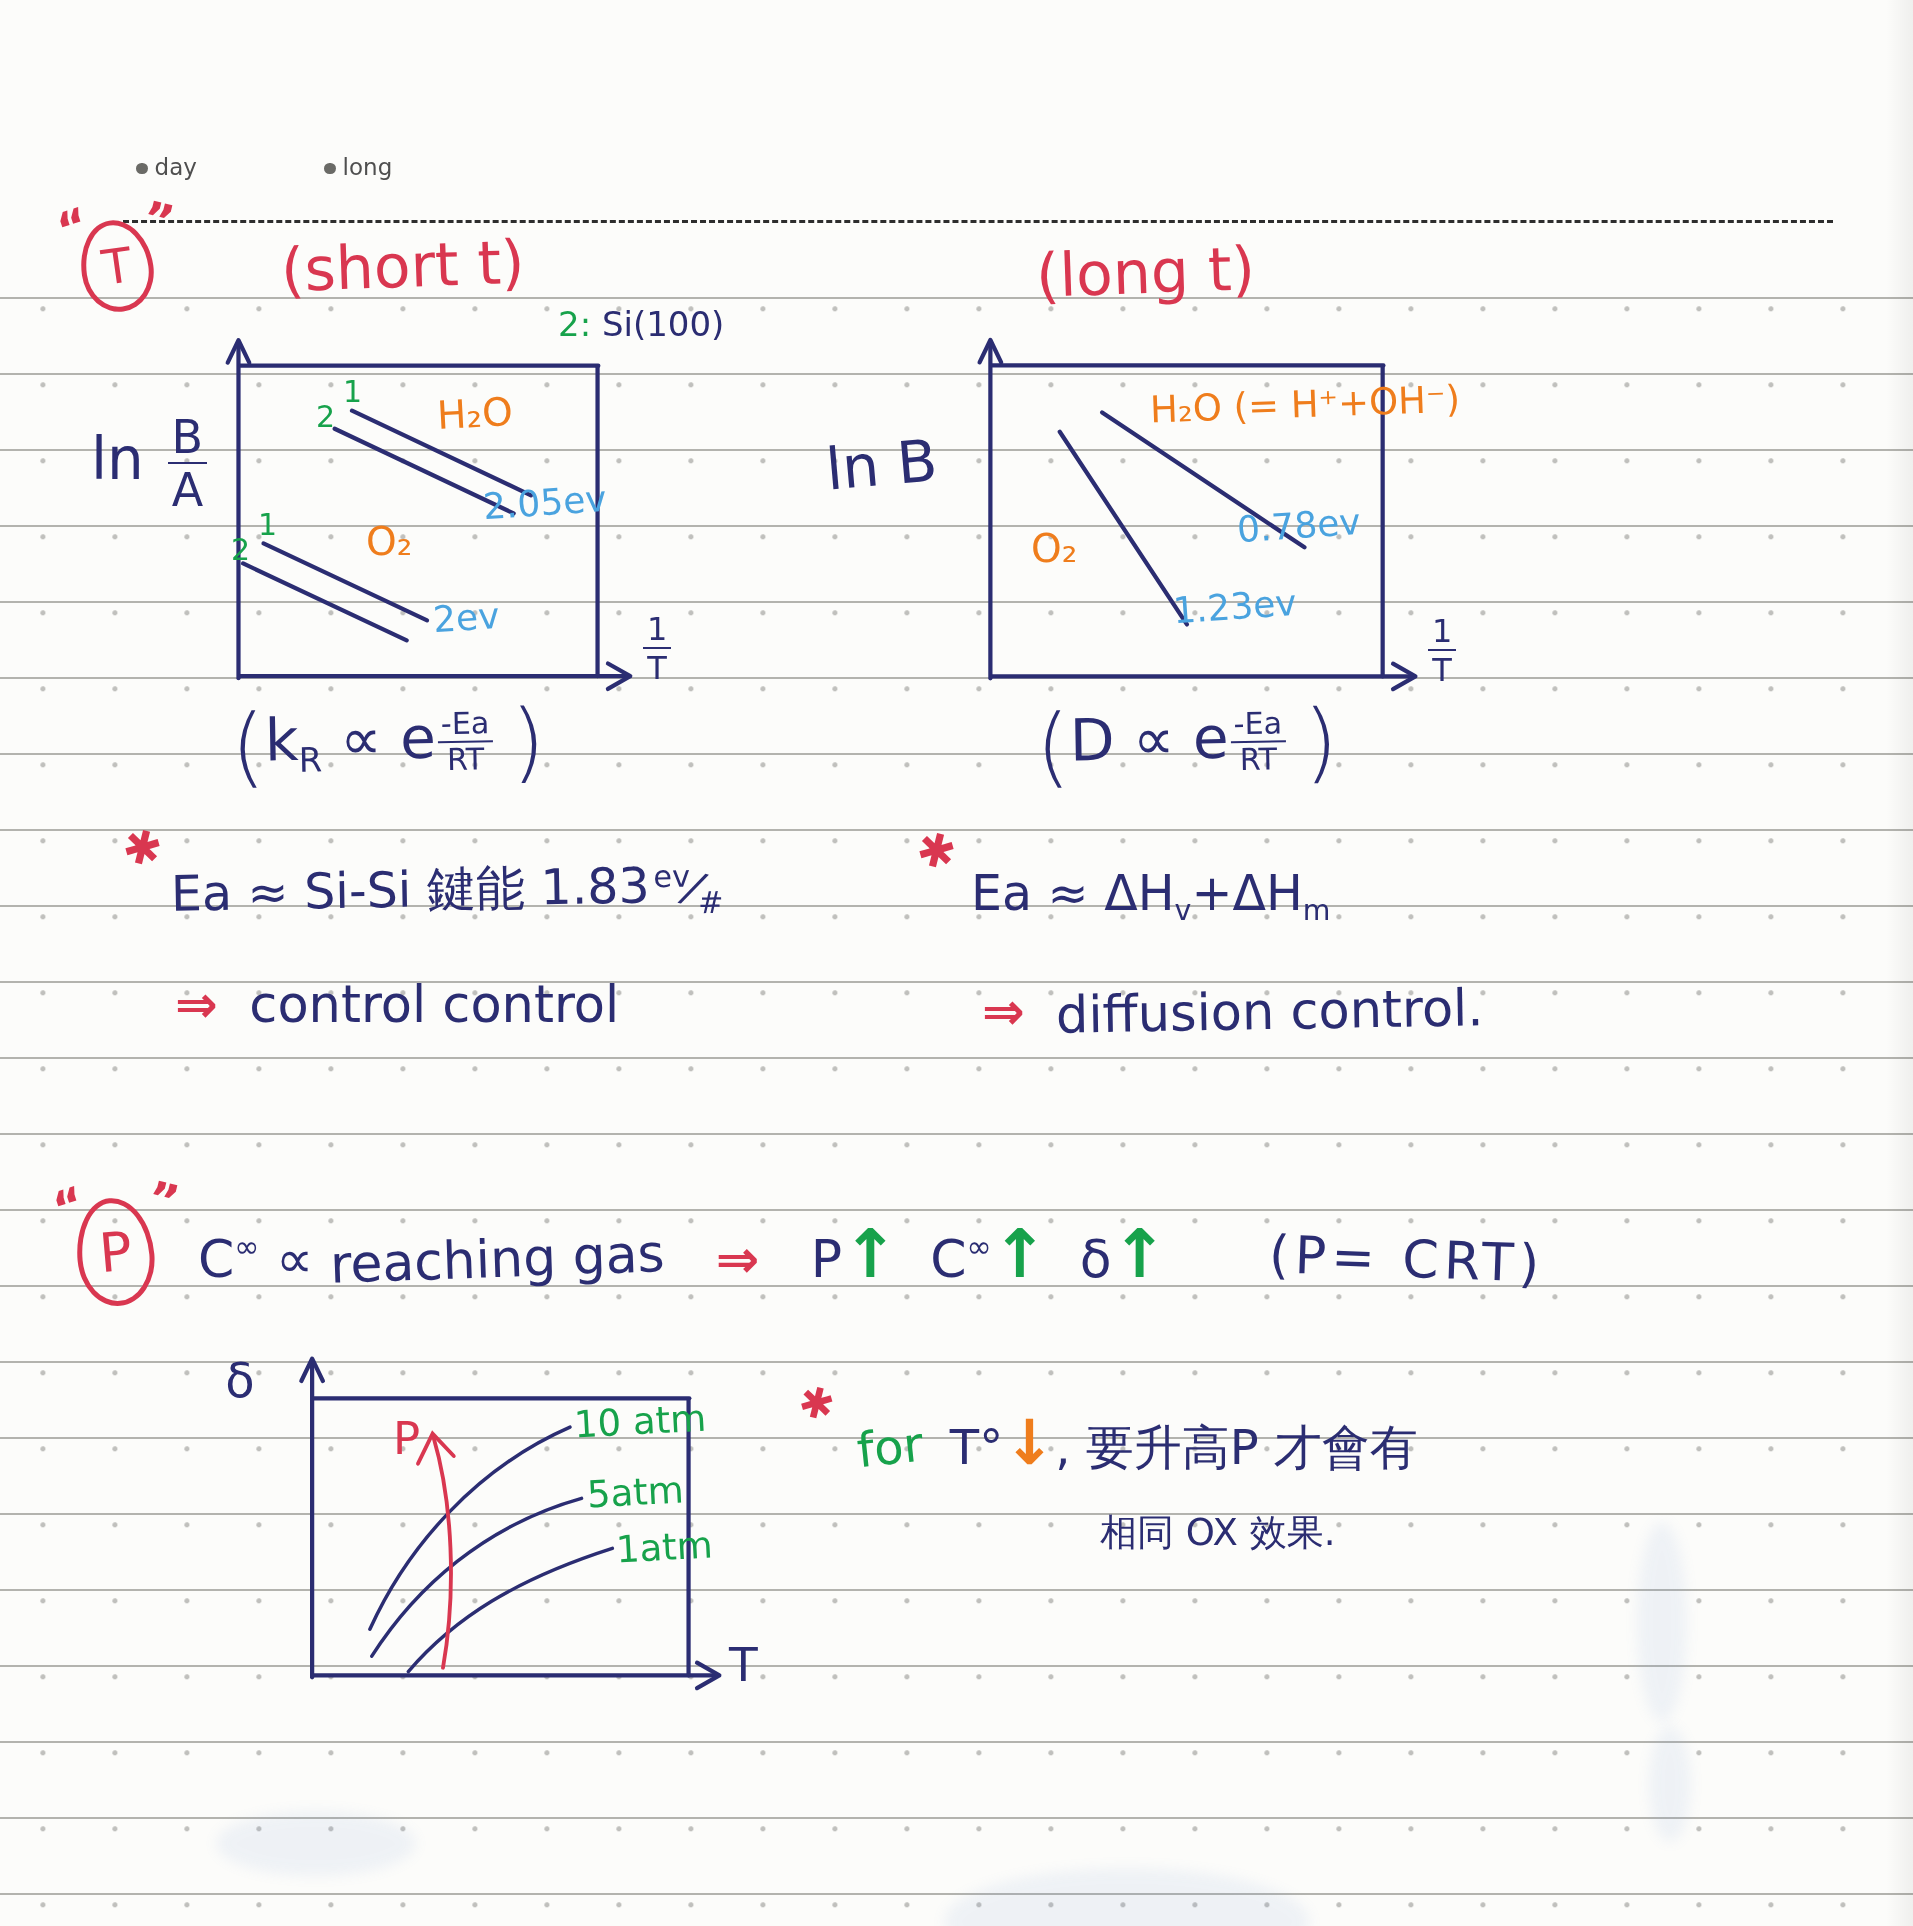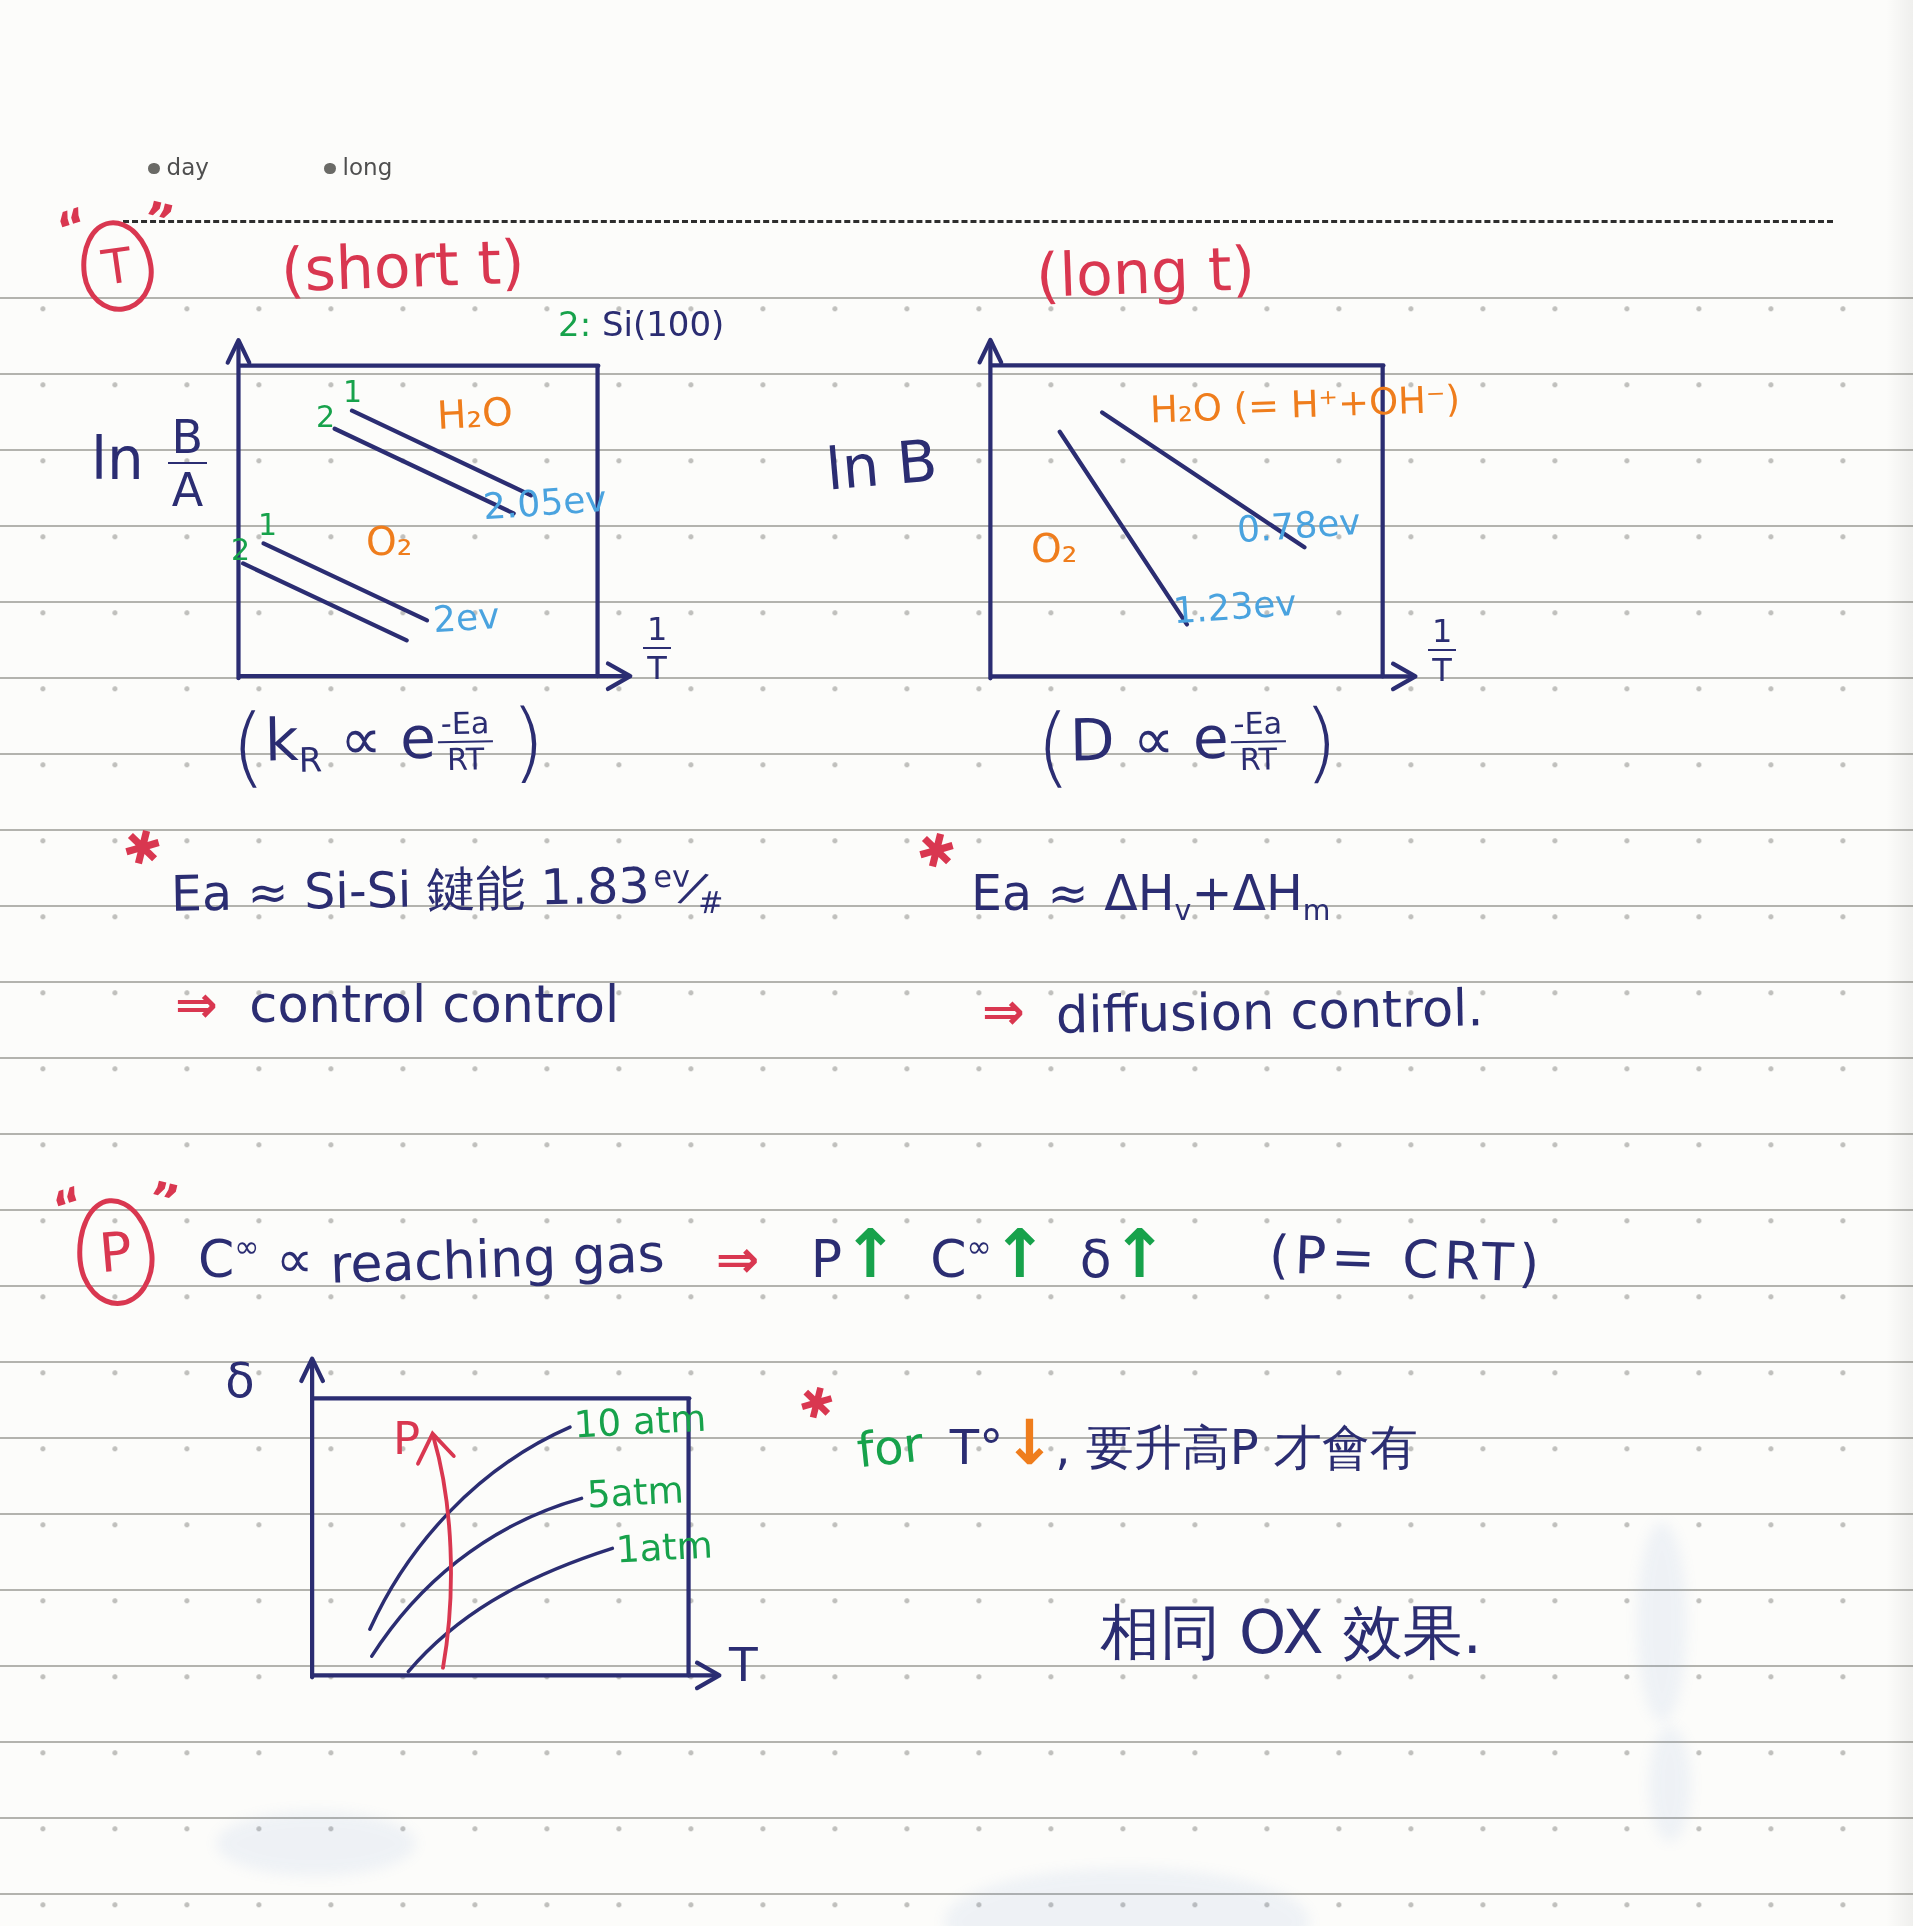--- a/index.html
+++ b/index.html
@@ -56,21 +56,21 @@
   <div class="dots"></div>
   <div class="dashline"></div>
   <div class="edge"></div>
 
   <div class="ghost" style="left:1637px;top:1522px;width:50px;height:200px;"></div>
   <div class="ghost" style="left:1649px;top:1726px;width:42px;height:116px;"></div>
   <div class="ghost" style="left:944px;top:1868px;width:366px;height:108px;"></div>
 
   <div class="ghost" style="left:216px;top:1811px;width:200px;height:65px;"></div>
 
-  <div class="abs gray" style="left:148px;top:154px;font-size:23px;">
+  <div class="abs gray" style="left:136px;top:154px;font-size:23px;">
     <span class="bullet"></span><span>day</span>
   </div>
   <div class="abs gray" style="left:324px;top:154px;font-size:23px;">
     <span class="bullet"></span><span>long</span>
   </div>
 
   <div class="badge" style="left:81px;top:220px;width:62px;height:82px;font-size:48px;transform:rotate(-8deg);">
     <span>T</span>
   </div>
   <div class="quote abs" style="left:58px;top:200px;font-size:46px;transform:rotate(-18deg);">“</div>
@@ -213,16 +213,16 @@
     <div class="abs green" style="left:379px;top:142px;font-size:37px;transform:rotate(-3deg);">5atm</div>
     <div class="abs green" style="left:408px;top:197px;font-size:37px;transform:rotate(-3deg);">1atm</div>
     <div class="abs navy" style="left:521px;top:308px;font-size:47px;">T</div>
   </div>
 
   <div class="abs red" style="left:799px;top:1379px;font-size:42px;transform:rotate(14deg);">✱</div>
   <div class="abs" style="left:857px;top:1406px;font-size:48px;">
     <span class="green" style="display:inline-block;transform:rotate(-6deg);">for</span>
     <span class="navy" style="margin-left:11.6px;">T°</span><span class="orange" style="font-size:62px;font-weight:bold;">↓</span><span class="navy">, 要升高P 才會有</span>
   </div>
-  <div class="abs navy" style="left:1100px;top:1593px;font-size:60px;text-align:center;">相同 OX 效果.</div>
+  <div class="abs navy" style="left:1100px;top:1508px;font-size:37px;text-align:center;">相同 OX 效果.</div>
 
 </div>
 
 
 </body></html>

